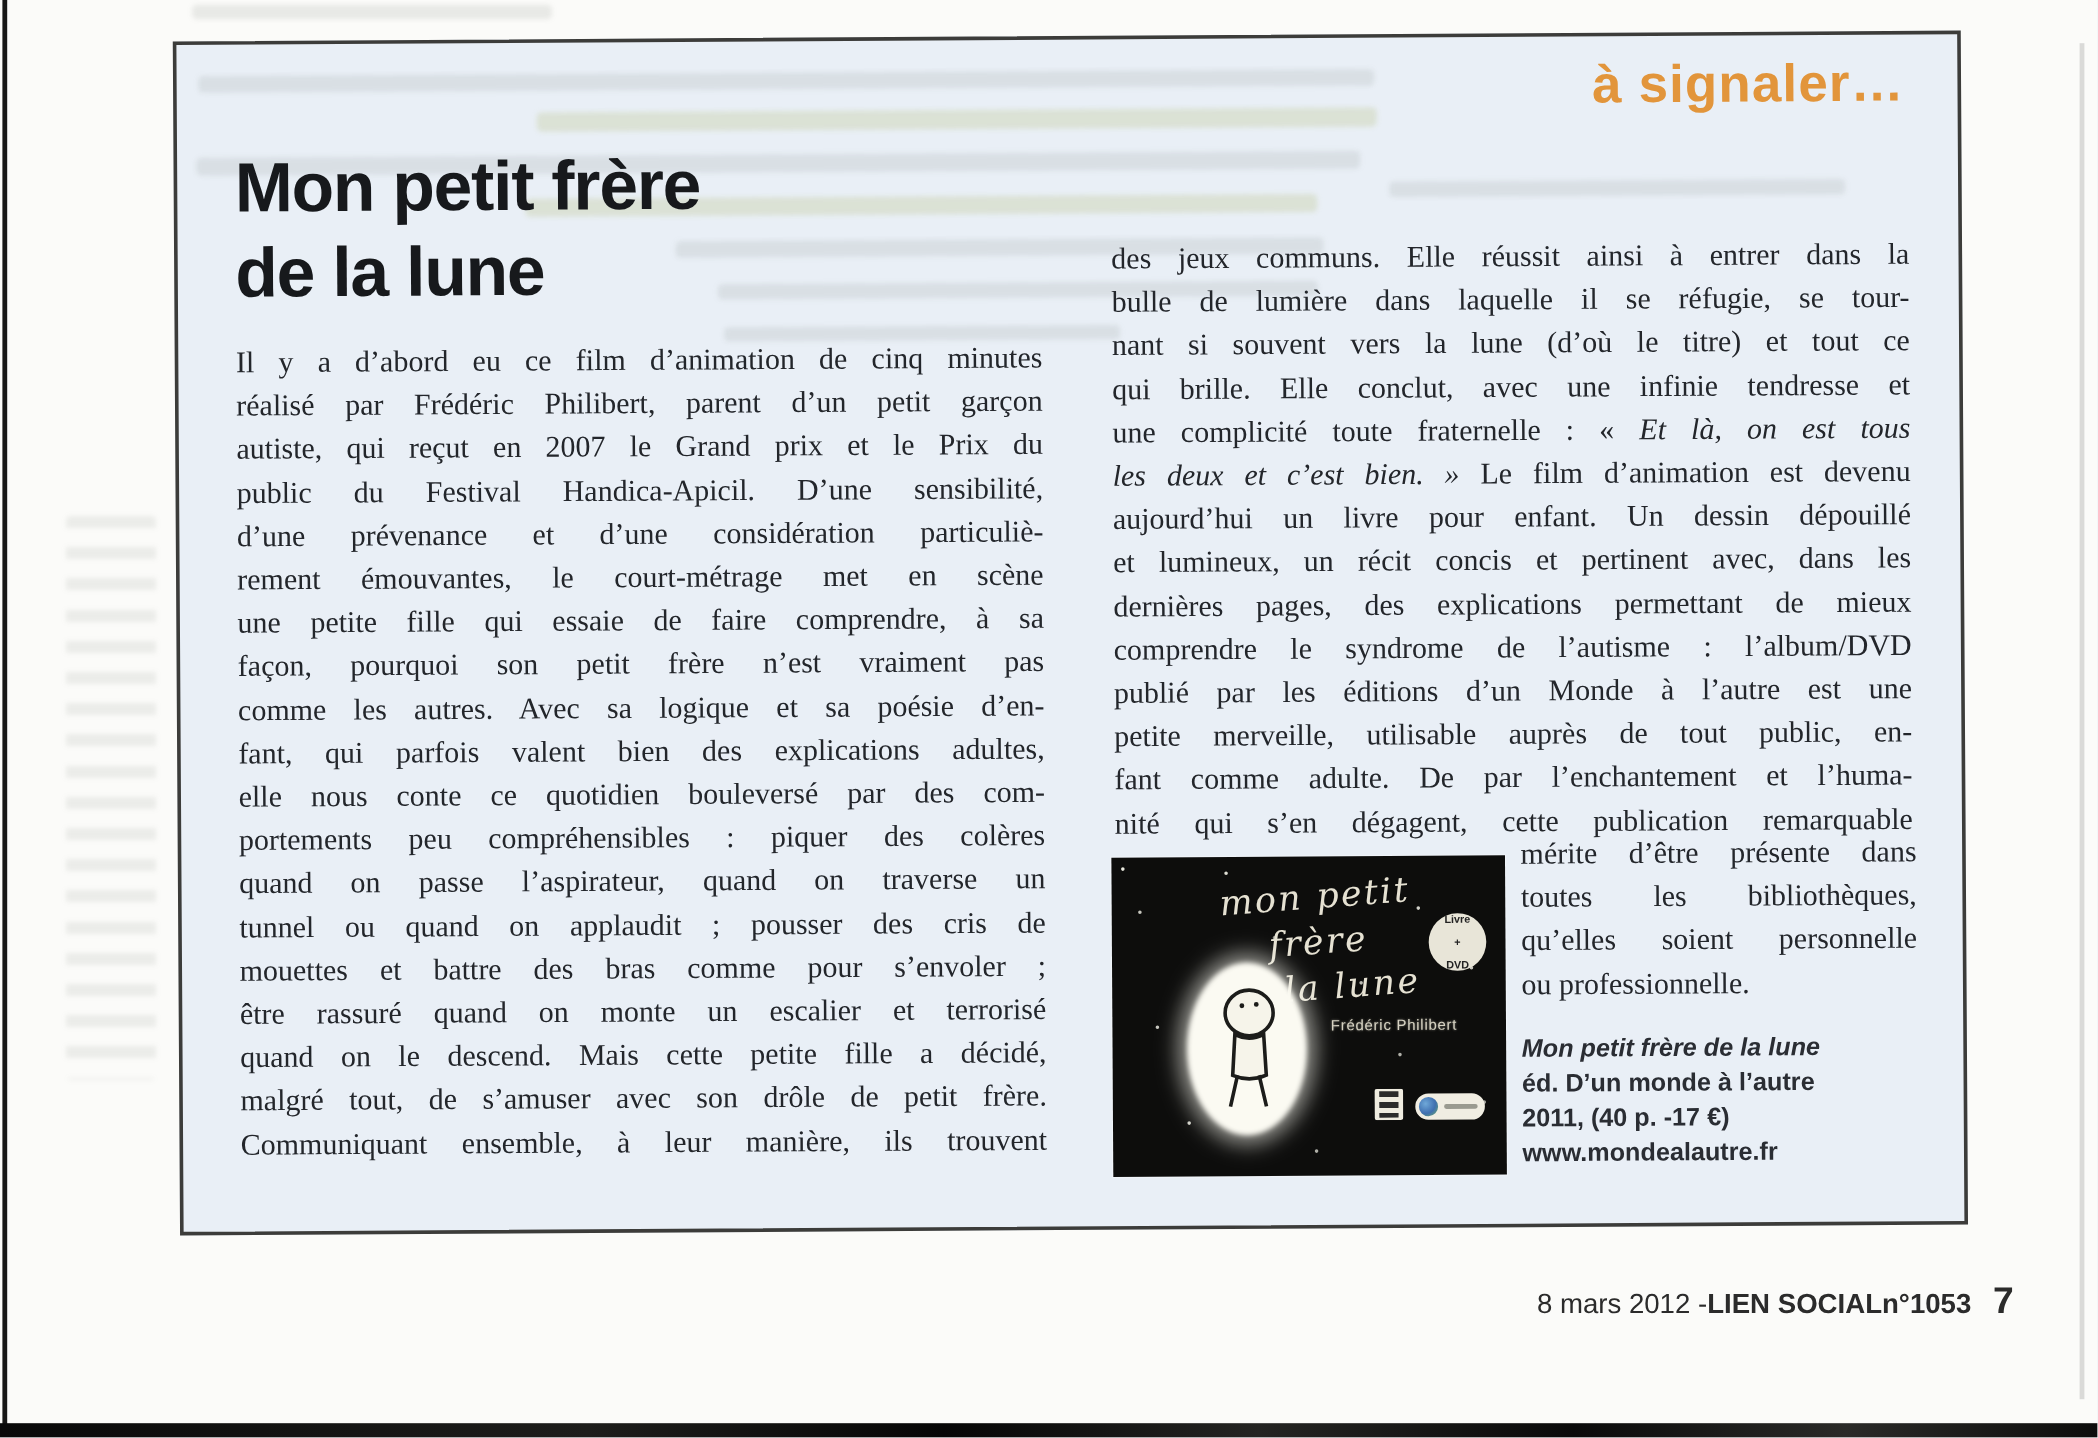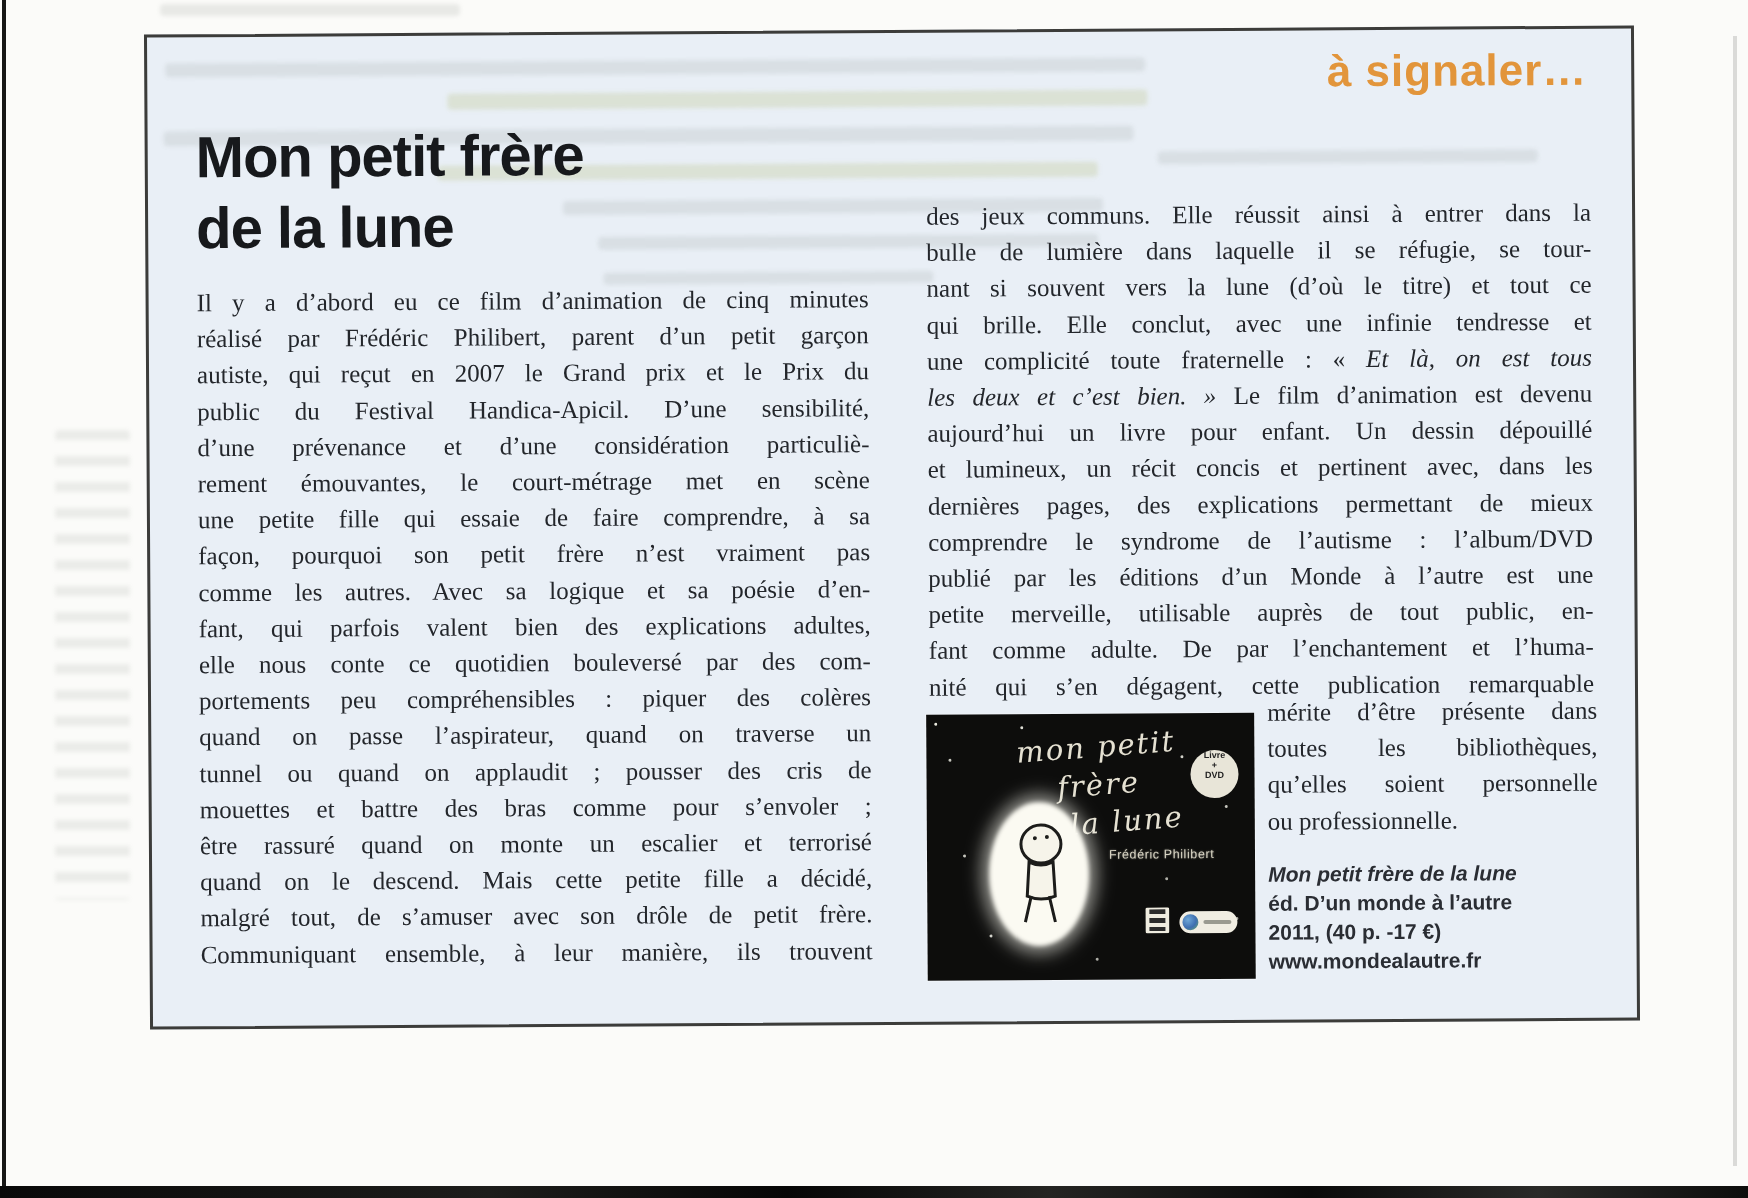--- a/index.html
+++ b/index.html
@@ -37,23 +37,23 @@
   .bodyline{text-align:justify;text-align-last:justify;white-space:nowrap;}
   .bodyline.no-just{text-align-last:left;}
   .bodyline .it{font-style:italic;}
 
   
   .cover{position:absolute;left:775px;top:682px;width:328px;height:266px;
     background:#0d0d0c;box-shadow:0 0 0 1px rgba(255,255,255,0.35);}
   .cover-script{position:absolute;left:62px;top:14px;width:220px;text-align:center;
     font-family:"DejaVu Serif",serif;font-style:italic;font-size:29px;line-height:38px;
     color:#e5e1d2;transform:rotate(-4deg);letter-spacing:2px;}
-  .badge{position:absolute;left:264px;top:37px;width:48px;height:48px;border-radius:50%;
+  .badge{position:absolute;left:264px;top:48px;width:48px;height:48px;border-radius:50%;
     background:#e8e5d8;color:#222;display:flex;flex-direction:column;align-items:center;
-    justify-content:flex-start;font-size:9px;line-height:10px;font-weight:700;text-align:center;}
+    justify-content:space-between;font-size:9px;line-height:10px;font-weight:700;text-align:center;}
   .moon{position:absolute;left:62px;top:88px;width:100px;height:144px;border-radius:50%;
     background:#fbfaf2;filter:blur(2px);box-shadow:0 0 16px 8px rgba(250,250,240,0.55);}
   .figure{position:absolute;left:70px;top:102px;width:84px;height:120px;}
   .stars{position:absolute;left:8px;top:8px;width:3px;height:3px;border-radius:50%;
     background:rgba(245,245,235,0.95);
     box-shadow:86px 4px 0 rgba(245,245,235,0.9),14px 36px 0 rgba(245,245,235,0.8),
       246px 34px 0 rgba(245,245,235,0.85),198px 96px 0 rgba(245,245,235,0.75),
       290px 84px 0 rgba(245,245,235,0.8),28px 132px 0 rgba(245,245,235,0.8),
       230px 156px 0 rgba(245,245,235,0.7),54px 212px 0 rgba(245,245,235,0.85),
       160px 236px 0 rgba(245,245,235,0.7),300px 196px 0 rgba(245,245,235,0.65),
@@ -182,14 +182,20 @@
       <div class="caption">
         <div class="cap-title">Mon petit frère de la lune</div>
         <div>éd. D’un monde à l’autre</div>
         <div>2011, (40 p. -17 €)</div>
         <div>www.mondealautre.fr</div>
       </div>
     </div>
 
   </div>
 
+  <div class="footer">
+    <span>8 mars 2012 - </span>
+    <span class="mag">LIEN SOCIAL</span>
+    <span class="mag"> n°1053</span>
+    <span class="pnum">7</span>
+  </div>
 
 </div>
 
 </body></html>

